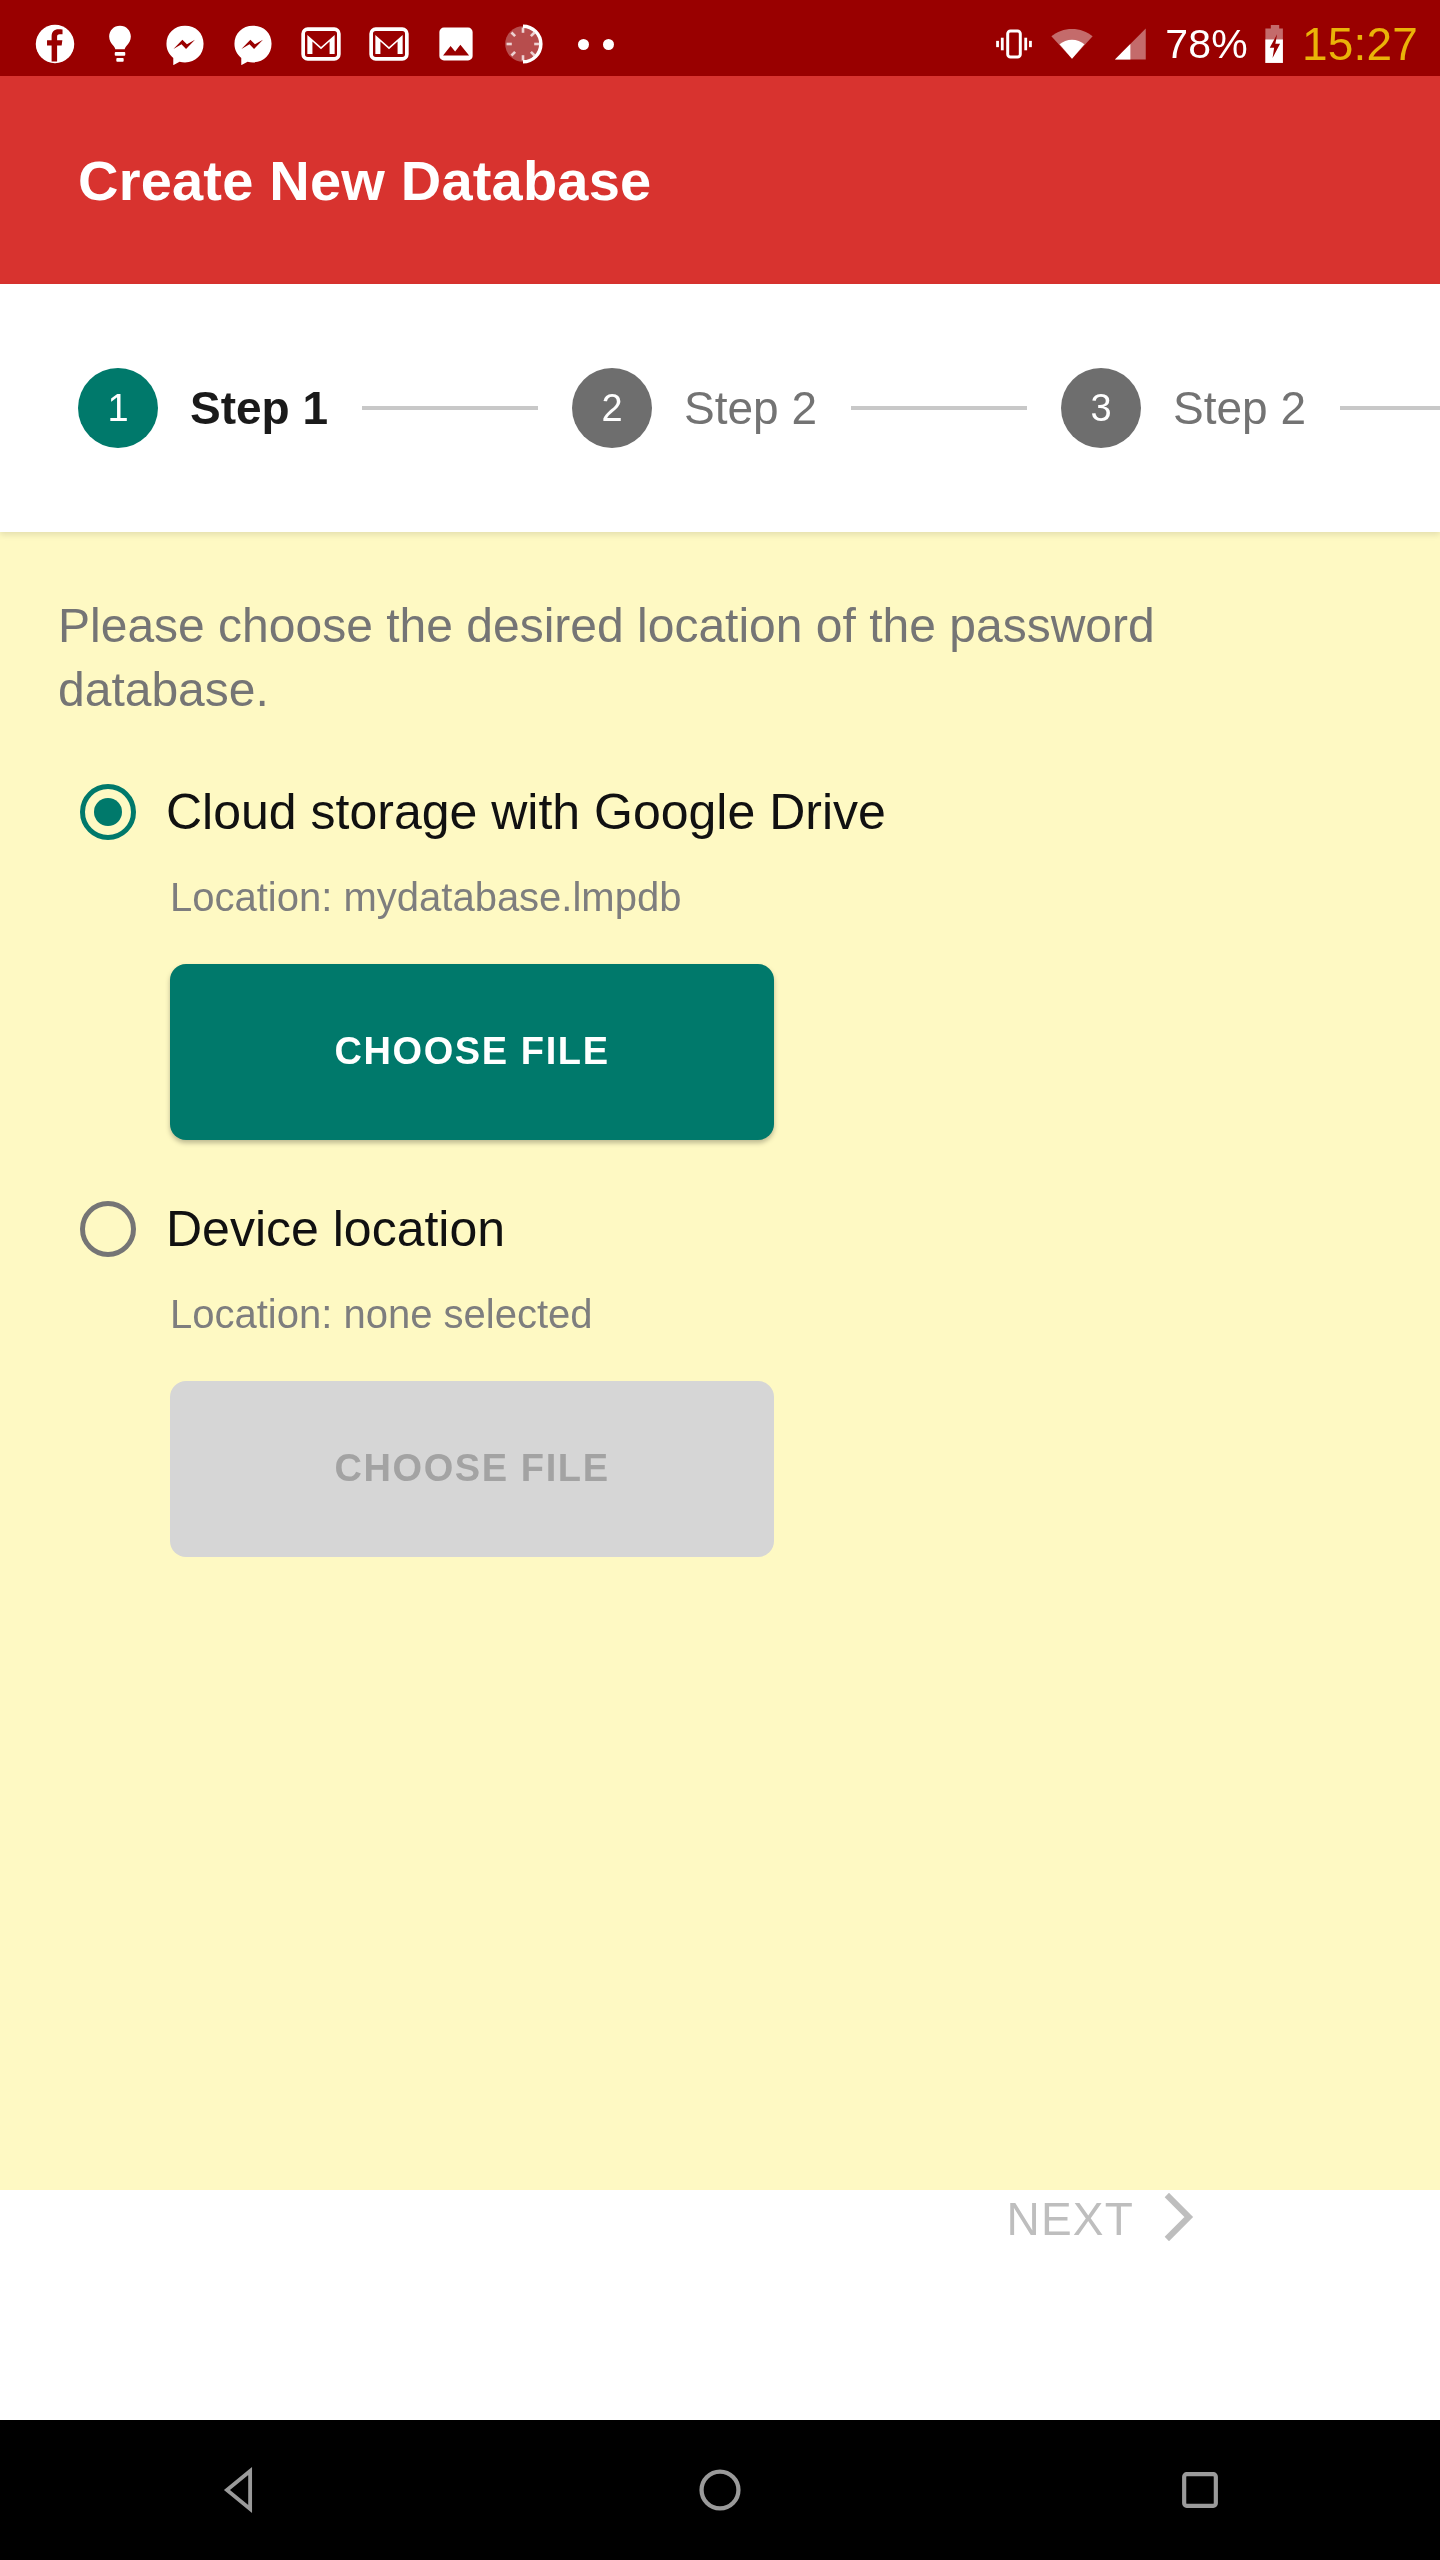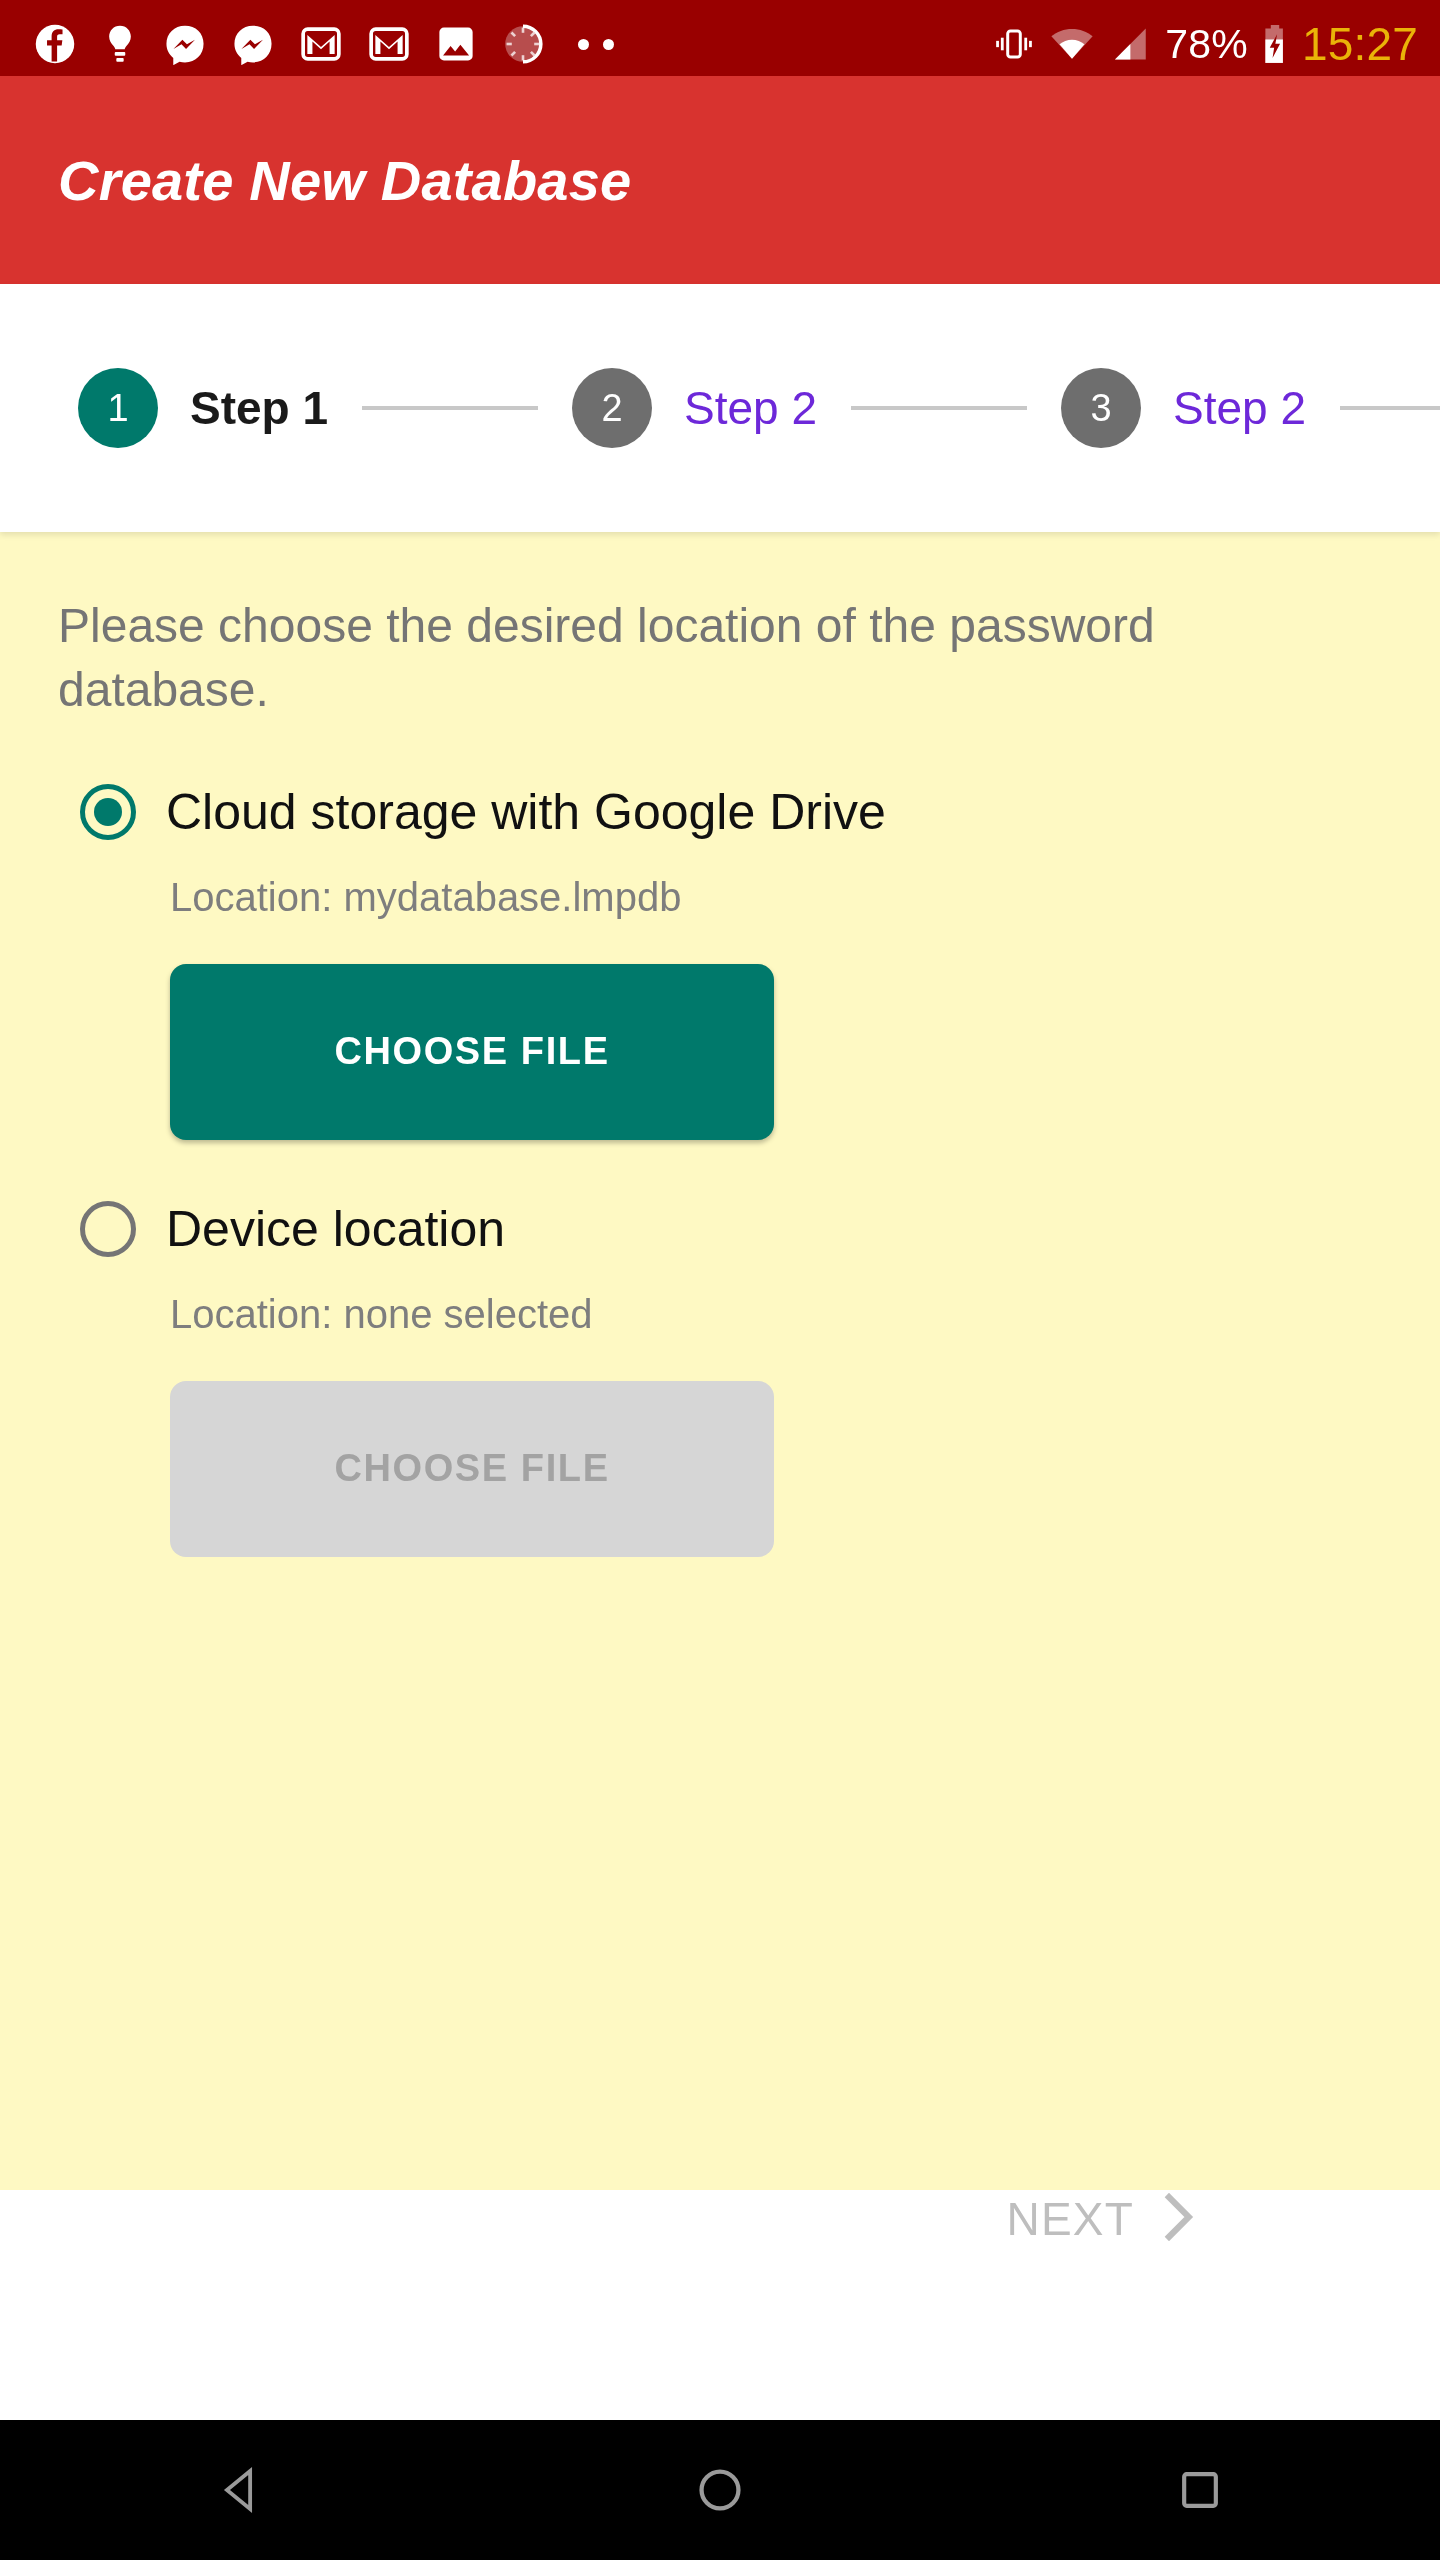--- a/index.html
+++ b/index.html
@@ -29,22 +29,21 @@
   .sb-clock { color:#eab308; font-size:46px; letter-spacing:0.2px; line-height:1; }
   .dots { display:flex; gap:14px; align-items:center; margin:0 8px; }
   .dot { width:11px; height:11px; border-radius:50%; background:#ffffff; }
 
   
   .app-bar {
     position:absolute; top:76px; left:0;
     width:1440px; height:208px;
     background:#D8332F;
     display:flex; align-items:center;
-    padding-left:58px;
-    font-style:italic;
+    padding-left:78px;
   }
   .app-bar-title {
     color:#ffffff; font-size:56px; font-weight:700; letter-spacing:0.2px;
   }
 
   
   .stepper {
     position:absolute; top:284px; left:0;
     width:1440px; height:248px;
     background:#ffffff;
@@ -58,21 +57,21 @@
   .step-circle {
     width:80px; height:80px; border-radius:50%;
     display:flex; align-items:center; justify-content:center;
     color:#ffffff; font-size:38px; font-weight:400;
     flex:0 0 auto;
   }
   .step-circle.active   { background:#00796B; }
   .step-circle.inactive { background:#6E6E6E; }
   .step-label { margin-left:32px; font-size:46px; white-space:nowrap; }
   .step-label.active   { color:#1A1A1A; font-weight:700; }
-  .step-label.inactive { color:#6d28d9; font-weight:400; }
+  .step-label.inactive { color:#737373; font-weight:400; }
   .step-connector {
     width:176px; height:4px; background:#C8C8C8;
     margin:0 34px; flex:0 0 auto;
   }
 
   
   .content {
     position:absolute; top:532px; left:0;
     width:1440px; height:1658px;
     background:#fef9c3;

